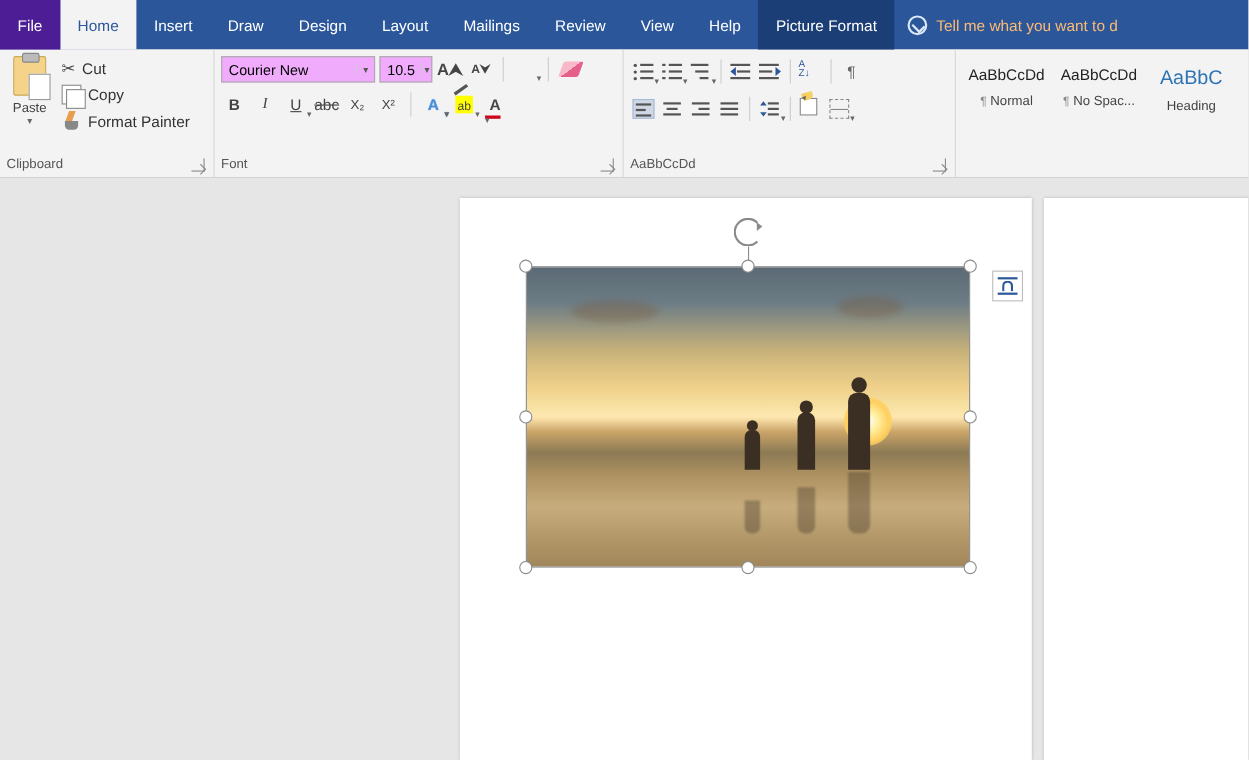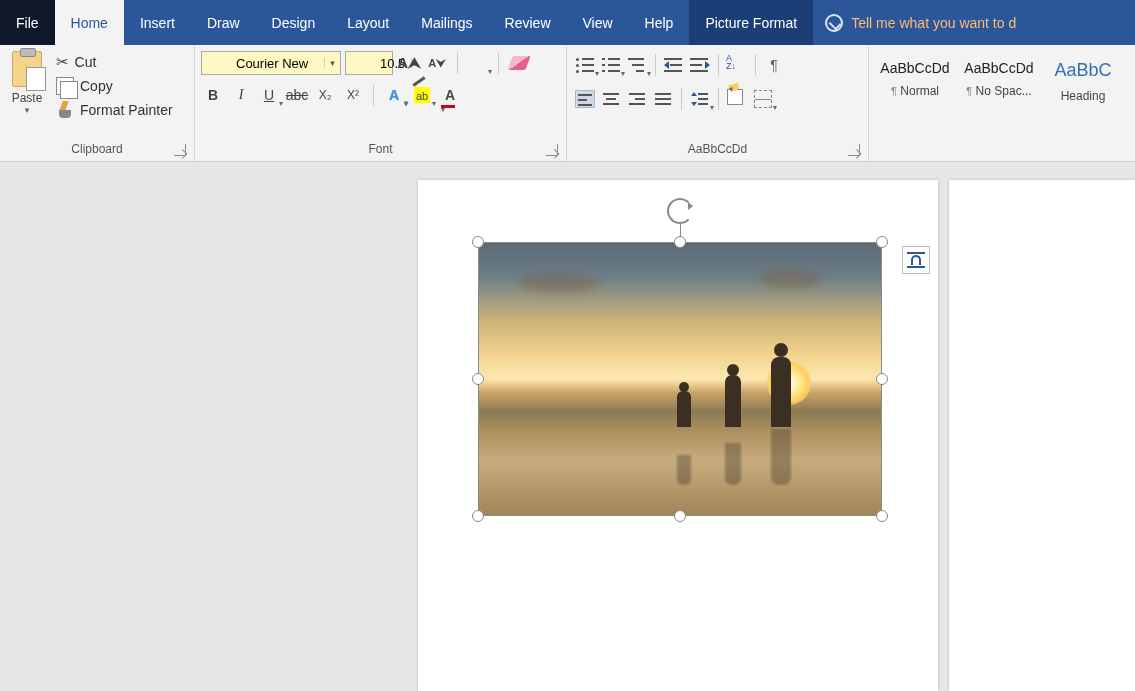--- a/index.html
+++ b/index.html
@@ -13,21 +13,21 @@
     align-items: stretch;
     color: #fff;
     font-size: 14px;
   }
   .tab {
     padding: 0 16px;
     display: flex;
     align-items: center;
     cursor: pointer;
   }
-  .tab.file { background: #0f172a; }
+  .tab.file { background: #4c1d95; }
   .tab.active { background: #f3f3f3; color: #2b579a; }
   .tab.ctx { background: #1a3e75; }
   .tellme {
     display: flex;
     align-items: center;
     padding: 0 12px;
     gap: 8px;
     color: #fdba74;
     flex: 1;
     white-space: nowrap;
@@ -59,21 +59,20 @@
     overflow: hidden;
   }
   .group {
     border-right: 1px solid #d7d7d7;
     display: flex;
     flex-direction: column;
     padding: 4px 6px 2px 6px;
   }
   .group-body { flex: 1; display: flex; align-items: flex-start; }
   .group-label {
-    text-align: center;
     font-size: 12px;
     color: #555;
     padding: 2px 0 3px 0;
     position: relative;
   }
   .dlg-launch {
     position: absolute;
     right: 2px; bottom: 3px;
     width: 12px; height: 12px;
     border: 1px solid #8a8a8a;
@@ -159,27 +158,26 @@
     left: 3px; top: 9px;
     width: 12px; height: 8px;
     background: #888;
     border-radius: 0 0 4px 4px;
   }
 
   
   .font-body { flex-direction: column; gap: 8px; padding-top:2px; }
   .font-row { display: flex; align-items: center; gap: 4px; }
   .combo {
-    background: #fef9c3;
+    background: #f0abfc;
     border: 1px solid #aaa;
     font-size: 13px;
     height: 24px;
     display: flex;
     align-items: center;
-    padding-left: 28px;
   }
   .combo .val { padding: 0 6px; flex: 1; }
   .combo .dd { width: 16px; text-align: center; border-left: 1px solid #ccc; font-size: 9px; color: #555; }
   .fontname { width: 140px; }
   .fontsize { width: 48px; }
   .rbtn {
     min-width: 24px; height: 24px;
     display: flex; align-items: center; justify-content: center;
     font-size: 14px; color: #444; cursor: pointer;
     position: relative;

